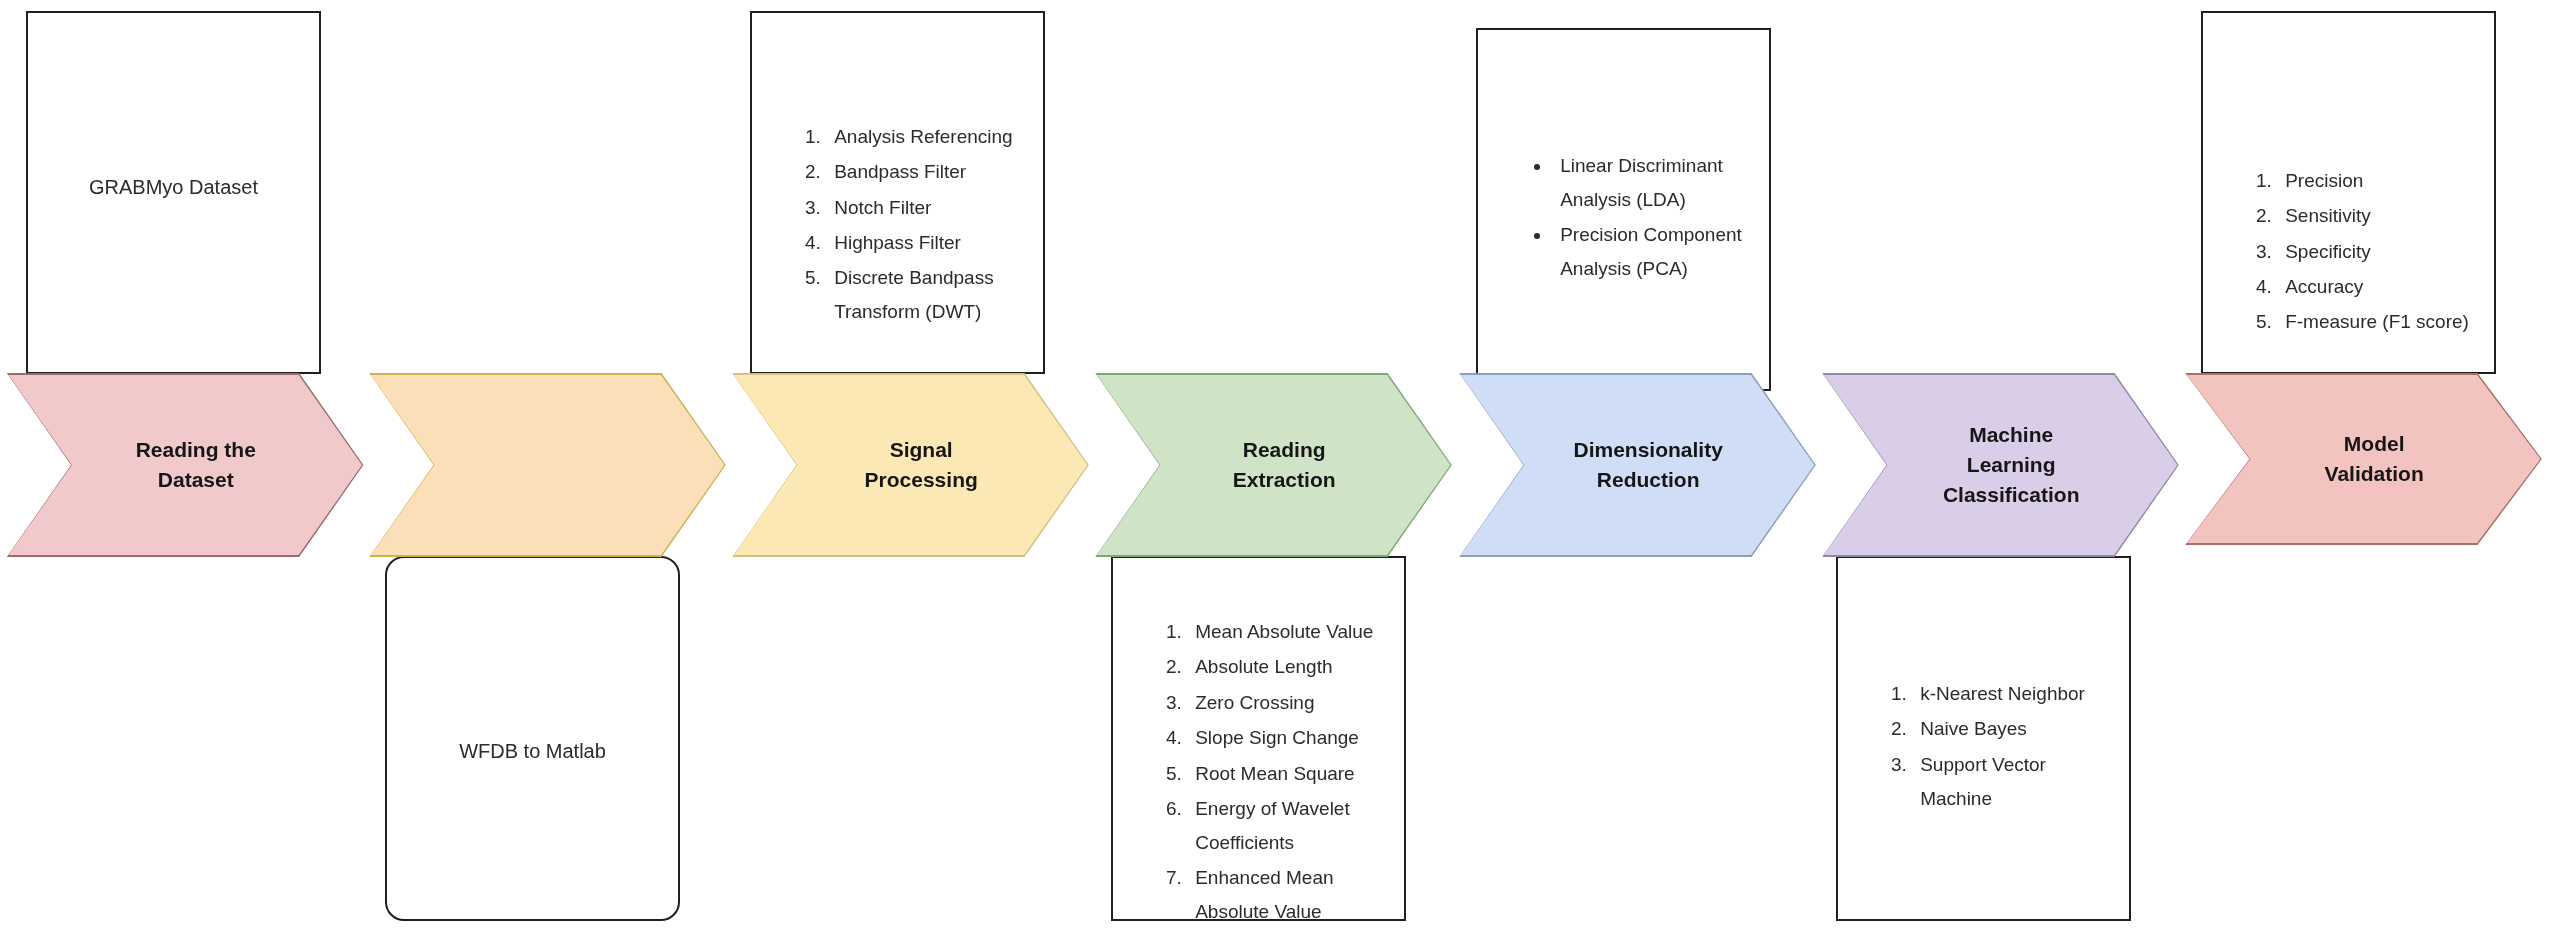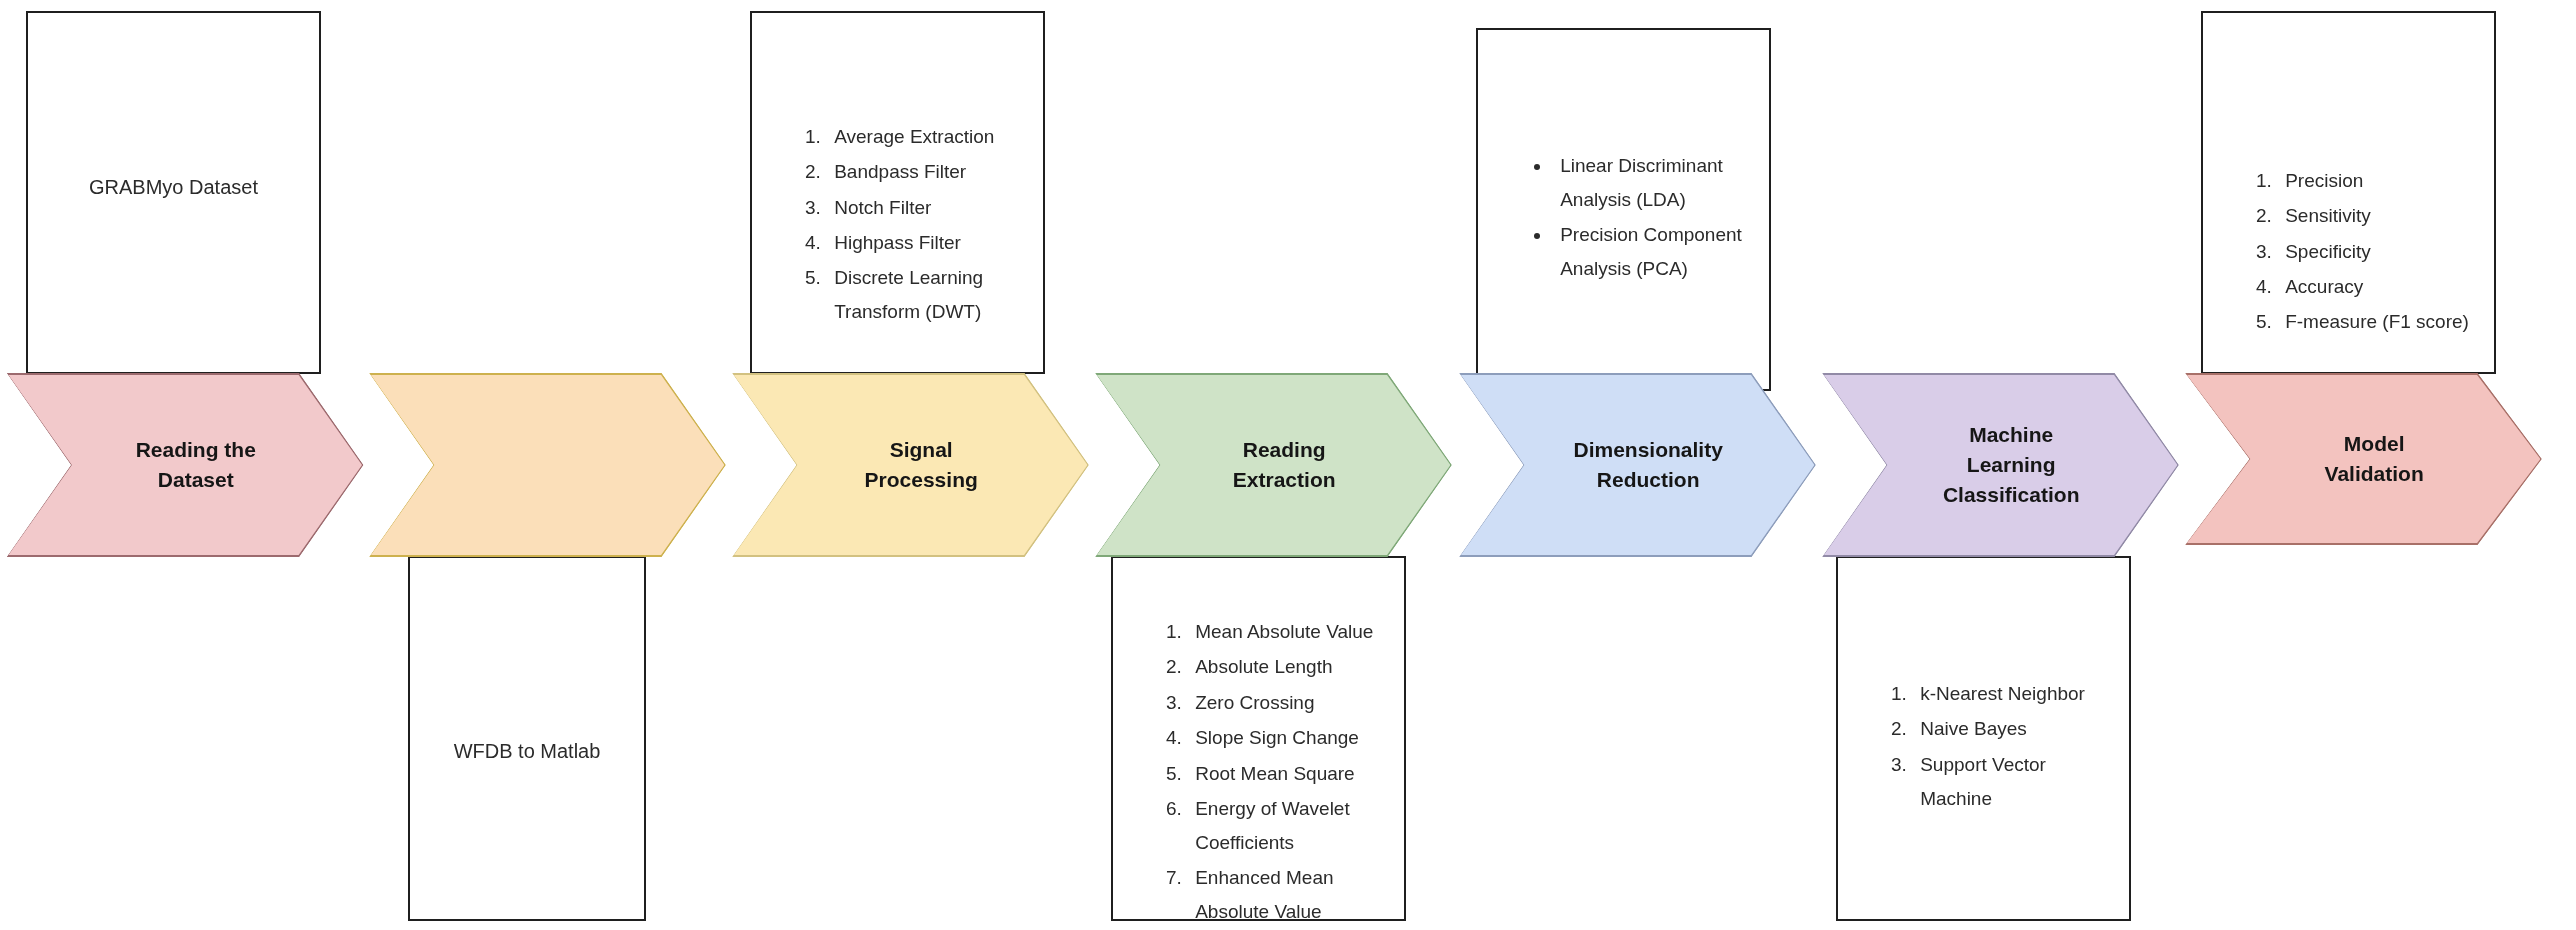--- a/index.html
+++ b/index.html
@@ -100,25 +100,25 @@
 
   <div class="detail-box" style="left:26px; top:10.7px; width:295px; height:363px;">
     <div class="detail-inner center" style="top:157px;">
       <span class="plain-label">GRABMyo Dataset</span>
     </div>
   </div>
 
   <div class="detail-box" style="left:750px; top:10.7px; width:295px; height:363px;">
     <div class="detail-inner listpad" style="top:107px;">
       <ol class="num-list">
-        <li>Average Extraction</li>
+        <li>Analysis Referencing</li>
         <li>Bandpass Filter</li>
         <li>Notch Filter</li>
         <li>Highpass Filter</li>
-        <li>Discrete Learning Transform (DWT)</li>
+        <li>Discrete Bandpass Transform (DWT)</li>
       </ol>
     </div>
   </div>
 
   <div class="detail-box" style="left:1476px; top:28px; width:295px; height:363px;">
     <div class="detail-inner listpad" style="top:119px;">
       <ul class="bul-list">
         <li>Linear Discriminant Analysis (LDA)</li>
         <li>Precision Component Analysis (PCA)</li>
       </ul>
@@ -130,21 +130,21 @@
       <ol class="num-list">
         <li>Precision</li>
         <li>Sensitivity</li>
         <li>Specificity</li>
         <li>Accuracy</li>
         <li>F-measure (F1 score)</li>
       </ol>
     </div>
   </div>
 
-  <div class="detail-box" style="left:408px; top:556px; width:238px; height:365px;">
+  <div class="detail-box" style="left:385px; top:556px; width:295px; height:365px;border-radius:19px;">
     <div class="detail-inner center" style="top:176px;">
       <span class="plain-label">WFDB to Matlab</span>
     </div>
   </div>
 
   <div class="detail-box" style="left:1111px; top:556px; width:295px; height:365px;">
     <div class="detail-inner listpad" style="top:57px;">
       <ol class="num-list">
         <li>Mean Absolute Value</li>
         <li>Absolute Length</li>

